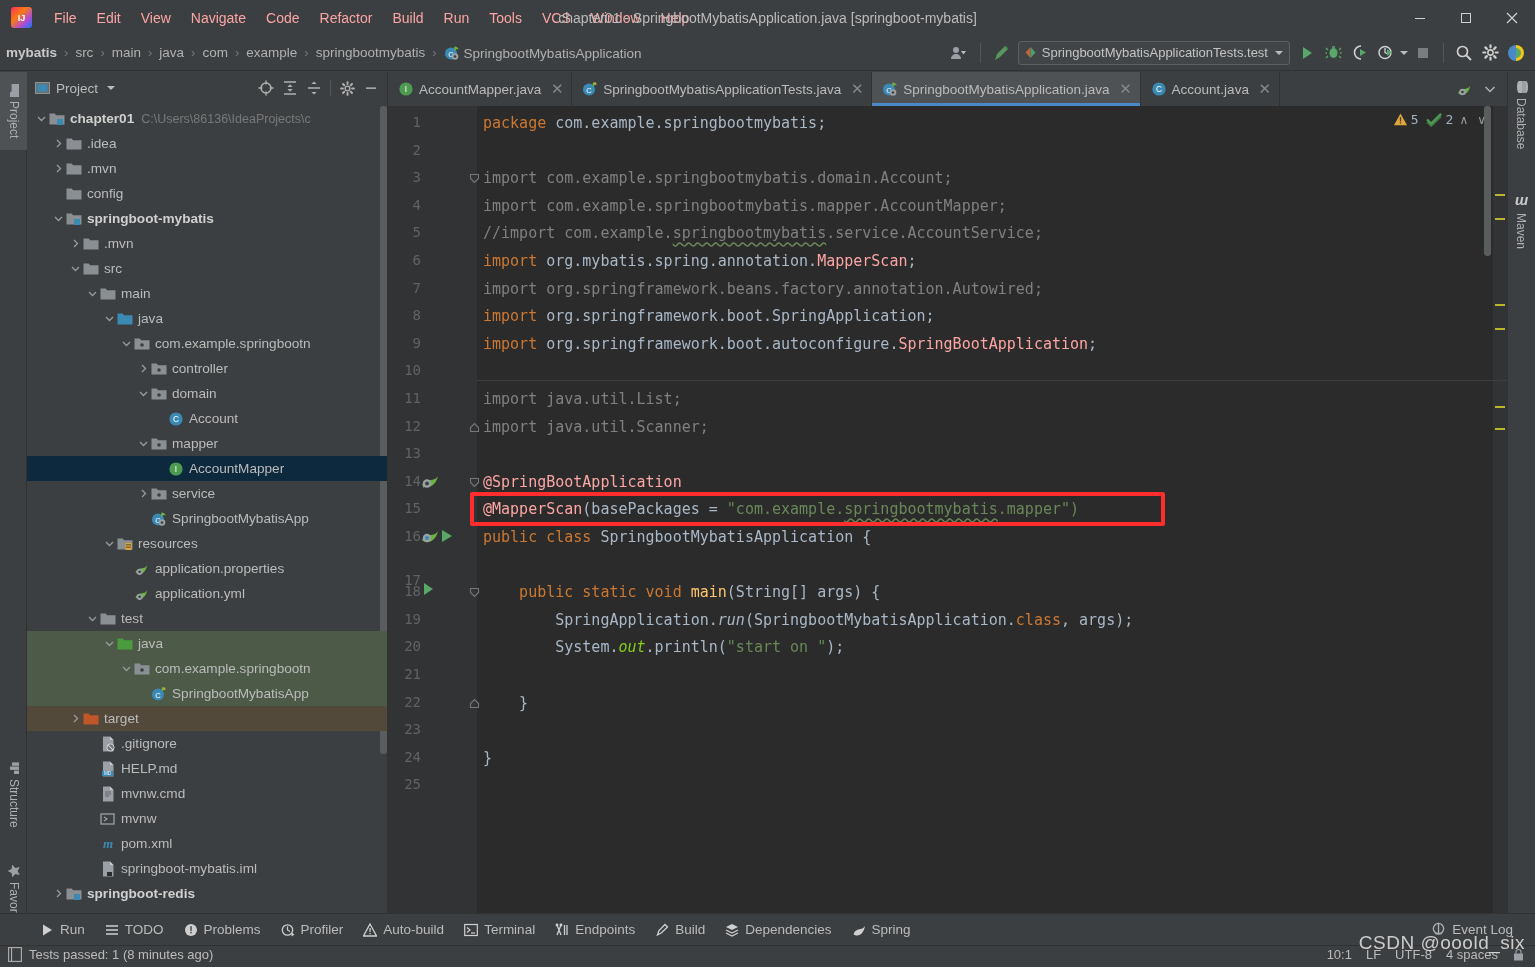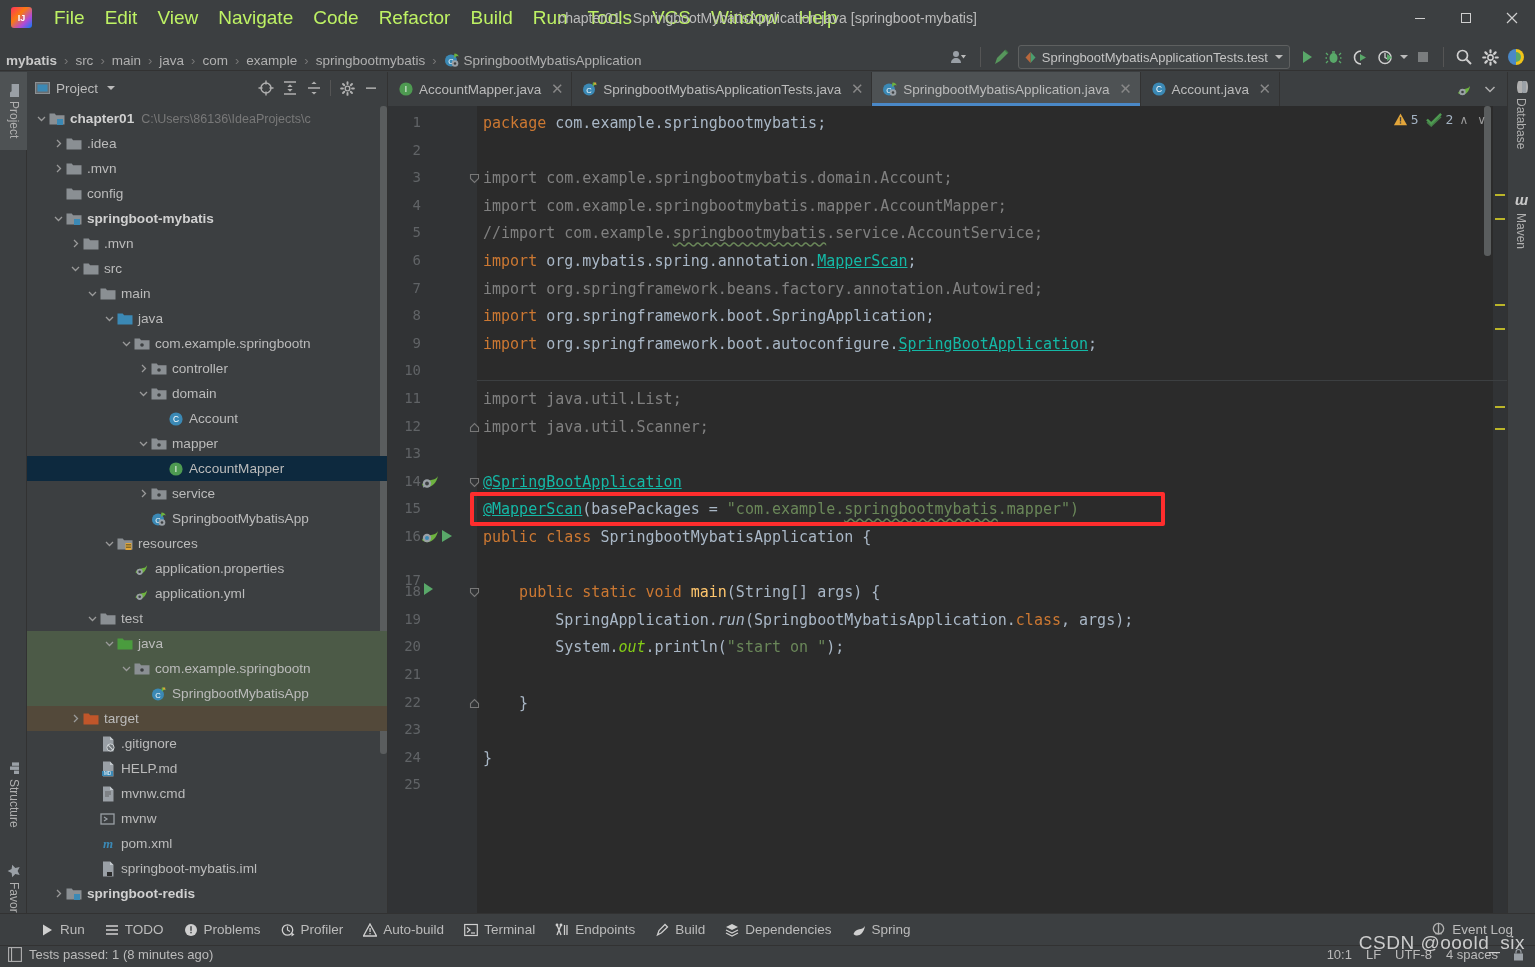--- a/index.html
+++ b/index.html
@@ -22,38 +22,38 @@
     border-radius: 3px; position: relative; flex: none;
     background: linear-gradient(135deg,#fe315d 0%, #f97a12 38%, #b24ad7 70%, #087cfa 100%);
   }
   .ij-logo::after {
     content: "IJ"; position: absolute; left: 0; top: 0; width: 100%; height: 100%;
     color: #fff; font-size: 9px; font-weight: bold; display: flex;
     align-items: center; justify-content: center; font-family: "Liberation Sans", sans-serif;
   }
   .menu { display: flex; align-items: center; gap: 0px; }
   .menu-item {
-    color: #bef264; font-size: 19px; padding: 3px 10px; cursor: default;
+    color: #fca5a5; font-size: 14px; padding: 3px 10px; cursor: default;
     white-space: nowrap;
   }
   .win-title {
     position: absolute; left: 0; right: 0; top: 0; height: 35px;
     display: flex; align-items: center; justify-content: center;
     color: #bbbbbb; font-size: 14px; pointer-events: none;
   }
   .win-buttons { position: absolute; right: 0; top: 0; height: 35px; display: flex; }
   .win-btn {
     width: 46px; height: 35px; display: flex; align-items: center; justify-content: center;
     color: #cfcfcf; font-size: 15px; cursor: default;
   }
 
   
   .navbar {
     position: absolute; top: 35px; left: 0; width: 1535px; height: 36px;
-    background: #3c3f41; display: flex; align-items: flex-end;
+    background: #3c3f41; display: flex; align-items: center;
     border-bottom: 1px solid #323232;
     gap: 13px;
   }
   .crumbs { display: flex; align-items: center; padding-left: 2px; }
   .crumb {
     color: #b0b0b0; font-size: 13.5px; padding: 2px 4px; white-space: nowrap; cursor: default;
   }
   .crumb.bold { font-weight: bold; color: #c8c8c8; }
   .crumb-sep { color: #777; font-size: 13px; padding: 0 3px; }
   .crumb-icon { display: inline-block; vertical-align: -3px; margin-right: 4px; }
@@ -169,21 +169,21 @@
     position: absolute; left: 0px; width: 11px; height: 11px;
     color: #787878; font-size: 10px; line-height: 10px;
   }
   .code {
     position: absolute; left: 89px; top: 0; right: 0; height: 100%;
     font-family: "DejaVu Sans Mono", monospace; font-size: 15px;
     color: #a9b7c6; white-space: pre; padding-top: 0px;
   }
   .cline { position: absolute; left: 6px; height: 27.6px; line-height: 27.6px; white-space: pre; }
   .k  { color: #cc7832; }          
-  .an { color: #14b8a6; text-decoration: underline; }          
+  .an { color: #fca5a5; }          
   .s  { color: #6a8759; }          
   .cm { color: #808080; }          
   .n  { color: #a9b7c6; }          
   .im { color: #84cc16; font-style: italic; }  
   .mi { color: #a9b7c6; font-style: italic; }  
   .fn { color: #ffc66d; }          
   .squiggle {
     text-decoration: underline; text-decoration-style: wavy;
     text-decoration-color: #6a8759; text-underline-offset: 3px;
   }

